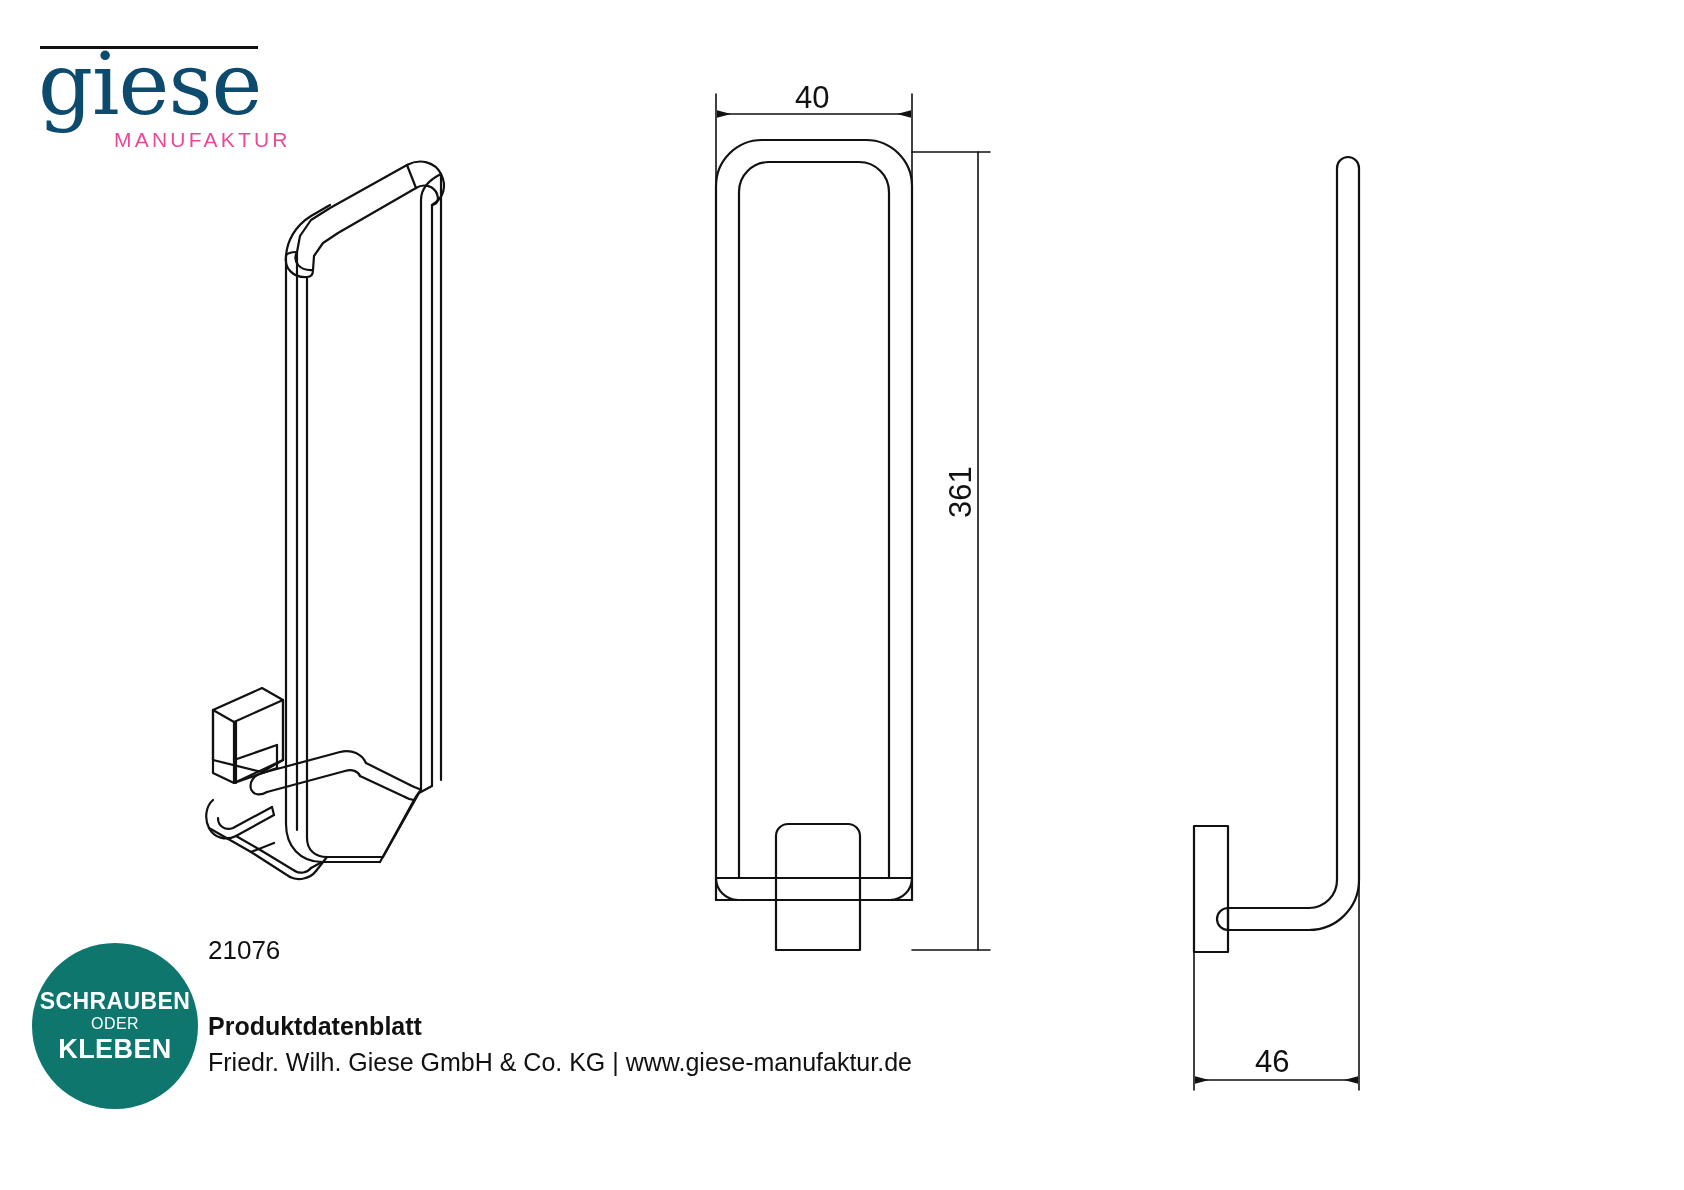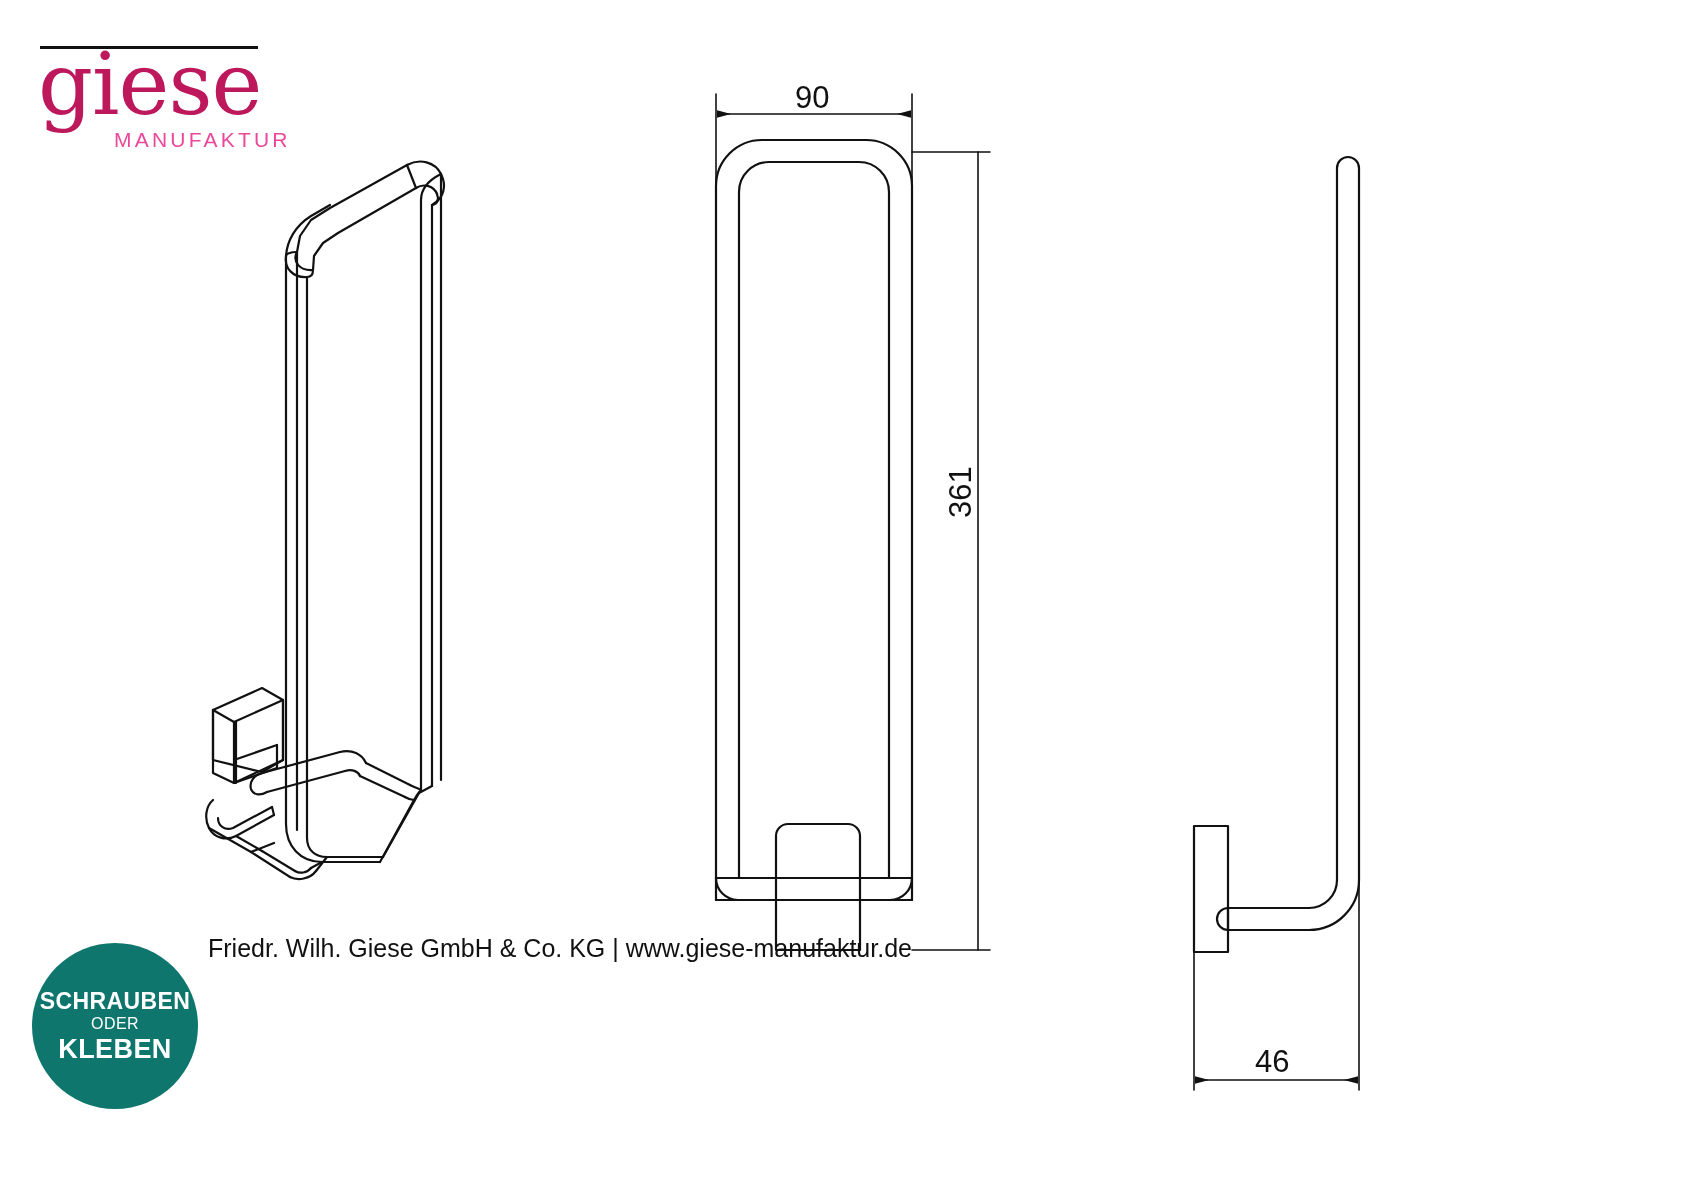--- a/index.html
+++ b/index.html
@@ -33,21 +33,21 @@
     background: #111111;
   }
   #logo .logo-word {
     position: absolute;
     left: 0px;
     top: 4px;
     font-family: "DejaVu Serif", serif;
     font-size: 86px;
     line-height: 96px;
     letter-spacing: -1px;
-    color: #be185d;
+    color: #0c4a6e;
     font-weight: 400;
   }
   #logo .logo-sub {
     position: absolute;
     left: 76px;
     top: 96px;
     font-family: "Liberation Sans", sans-serif;
     font-size: 21px;
     letter-spacing: 3.2px;
     color: #ec4899;
@@ -285,25 +285,27 @@
 
     <g stroke-width="1.6">
       <path d="M1194,952 L1194,1090"></path>
       <path d="M1359,880 L1359,1090"></path>
       <line x1="1196" y1="1080" x2="1357" y2="1080" marker-start="url(#arrTail)" marker-end="url(#arrHead)"></line>
     </g>
 
   </g>
 </svg>
 
-<div class="dim-label" id="dim-90-label">90</div>
+<div class="dim-label" id="dim-90-label">40</div>
 <div class="dim-label" id="dim-361-label">361</div>
 <div class="dim-label" id="dim-79-label">46</div>
 
 <div id="badge">
   <div class="b1">SCHRAUBEN</div>
   <div class="b2">ODER</div>
   <div class="b3">KLEBEN</div>
 </div>
 
 <div id="info">
+  <div class="art-no">21076</div>
+  <div class="sheet-title">Produktdatenblatt</div>
   <div class="company">Friedr. Wilh. Giese GmbH &amp; Co. KG | www.giese-manufaktur.de</div>
 </div>
 
 </body></html>

